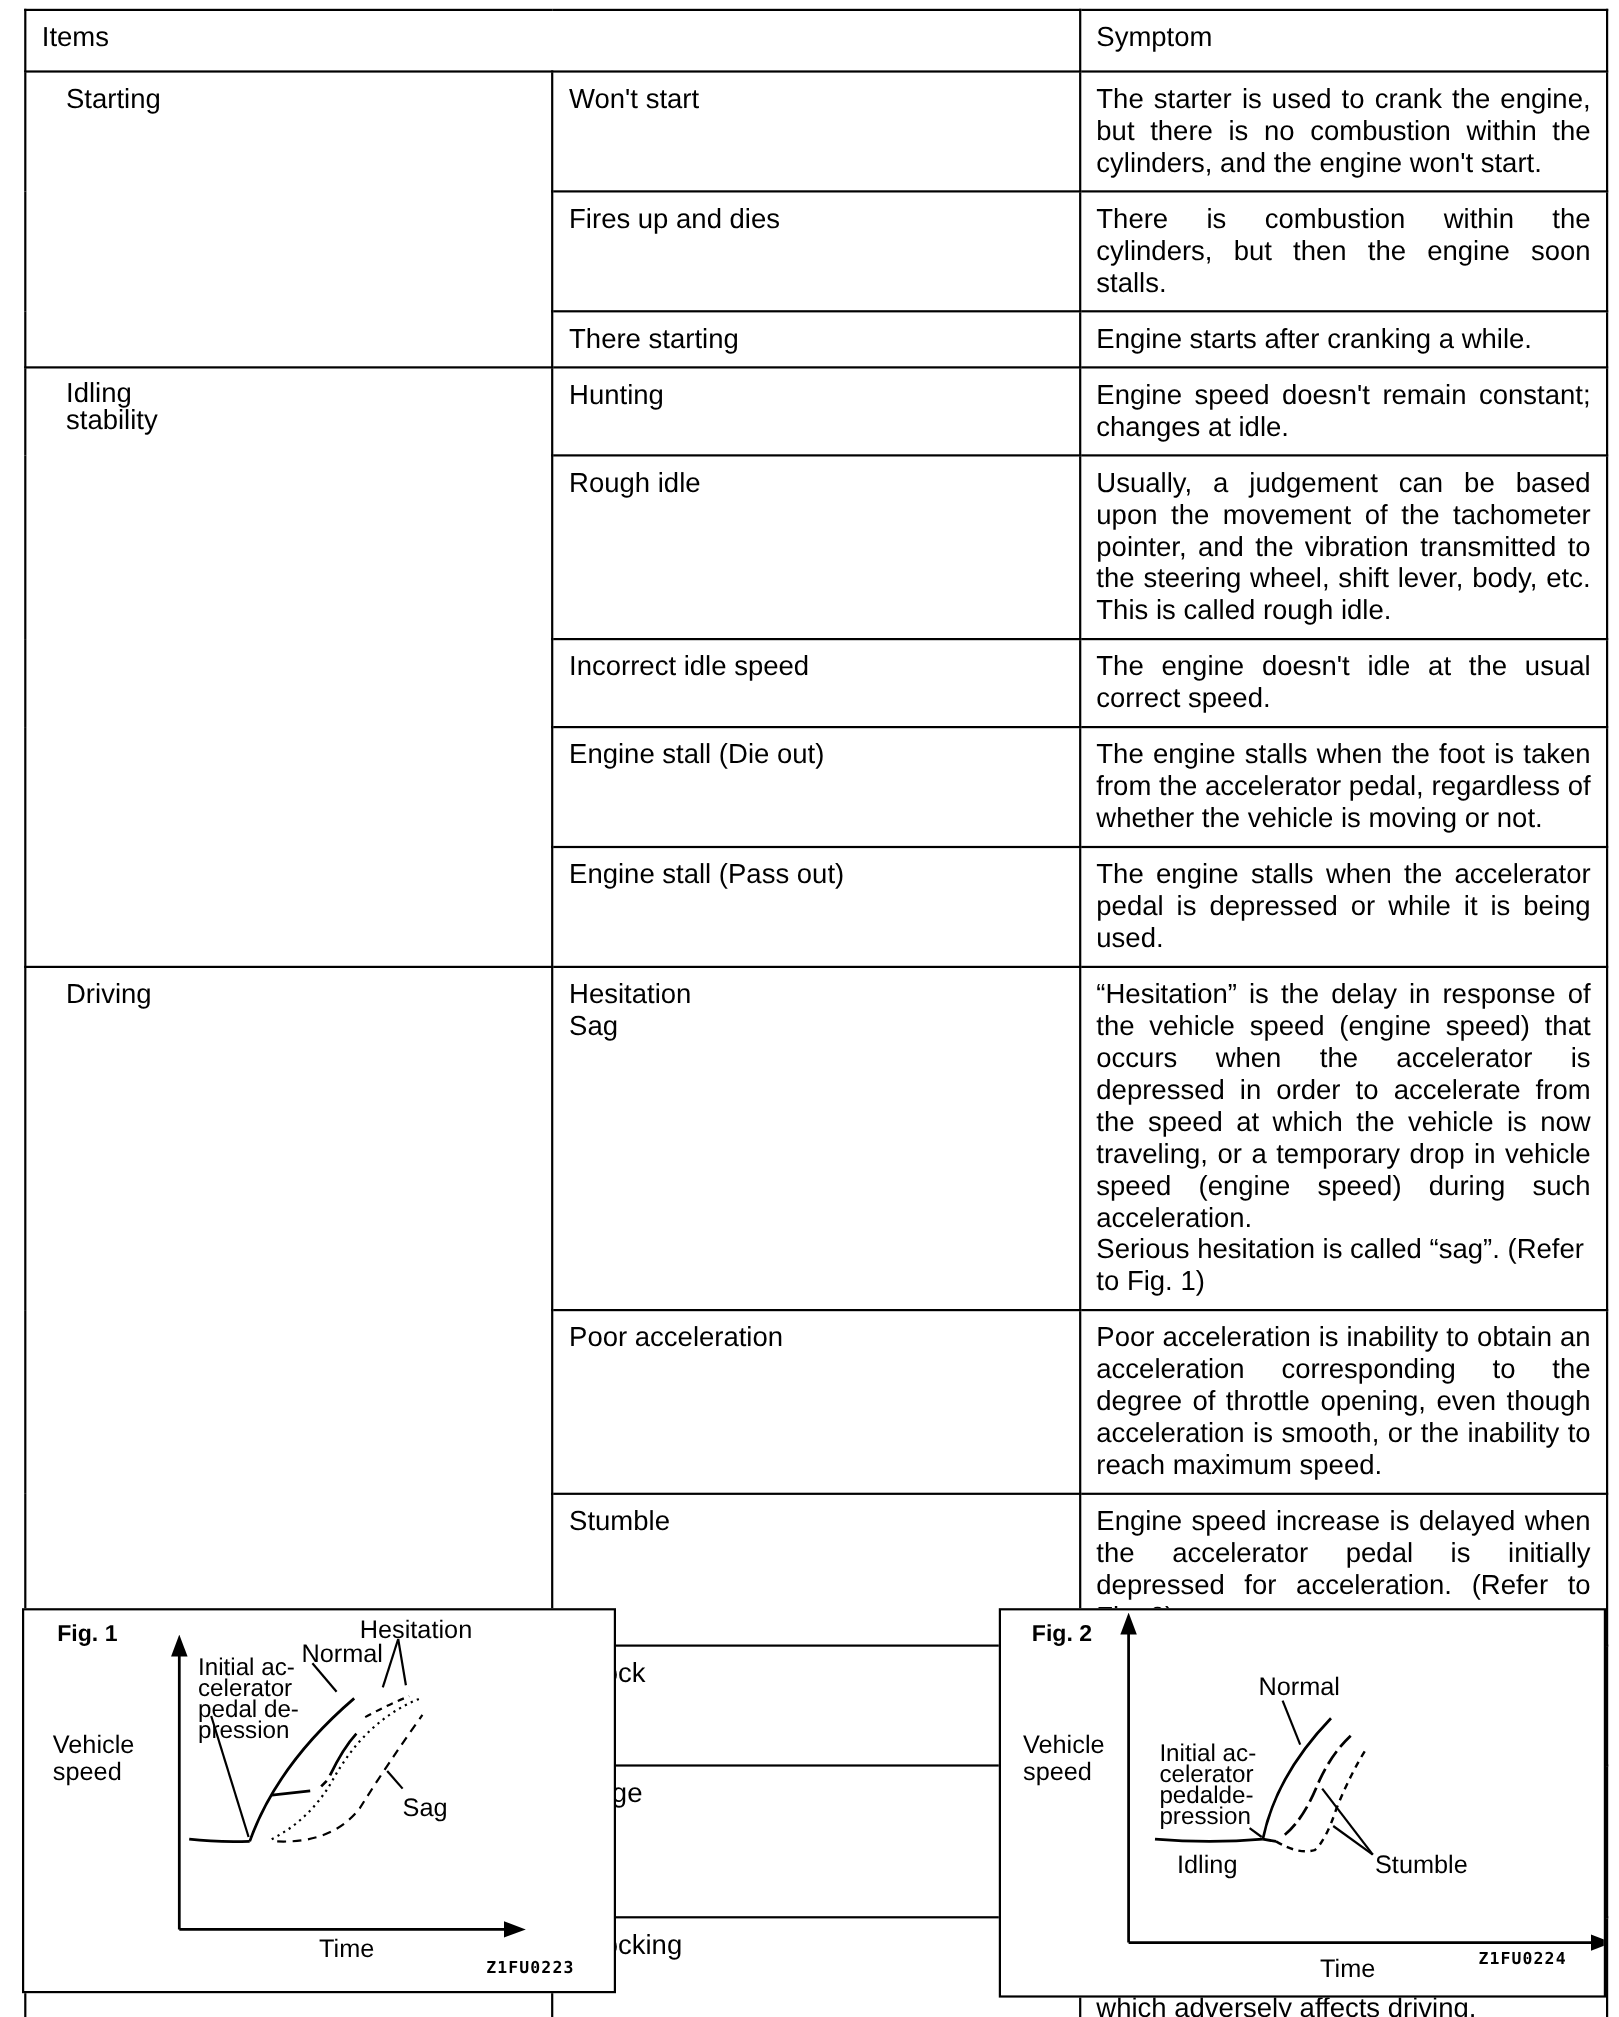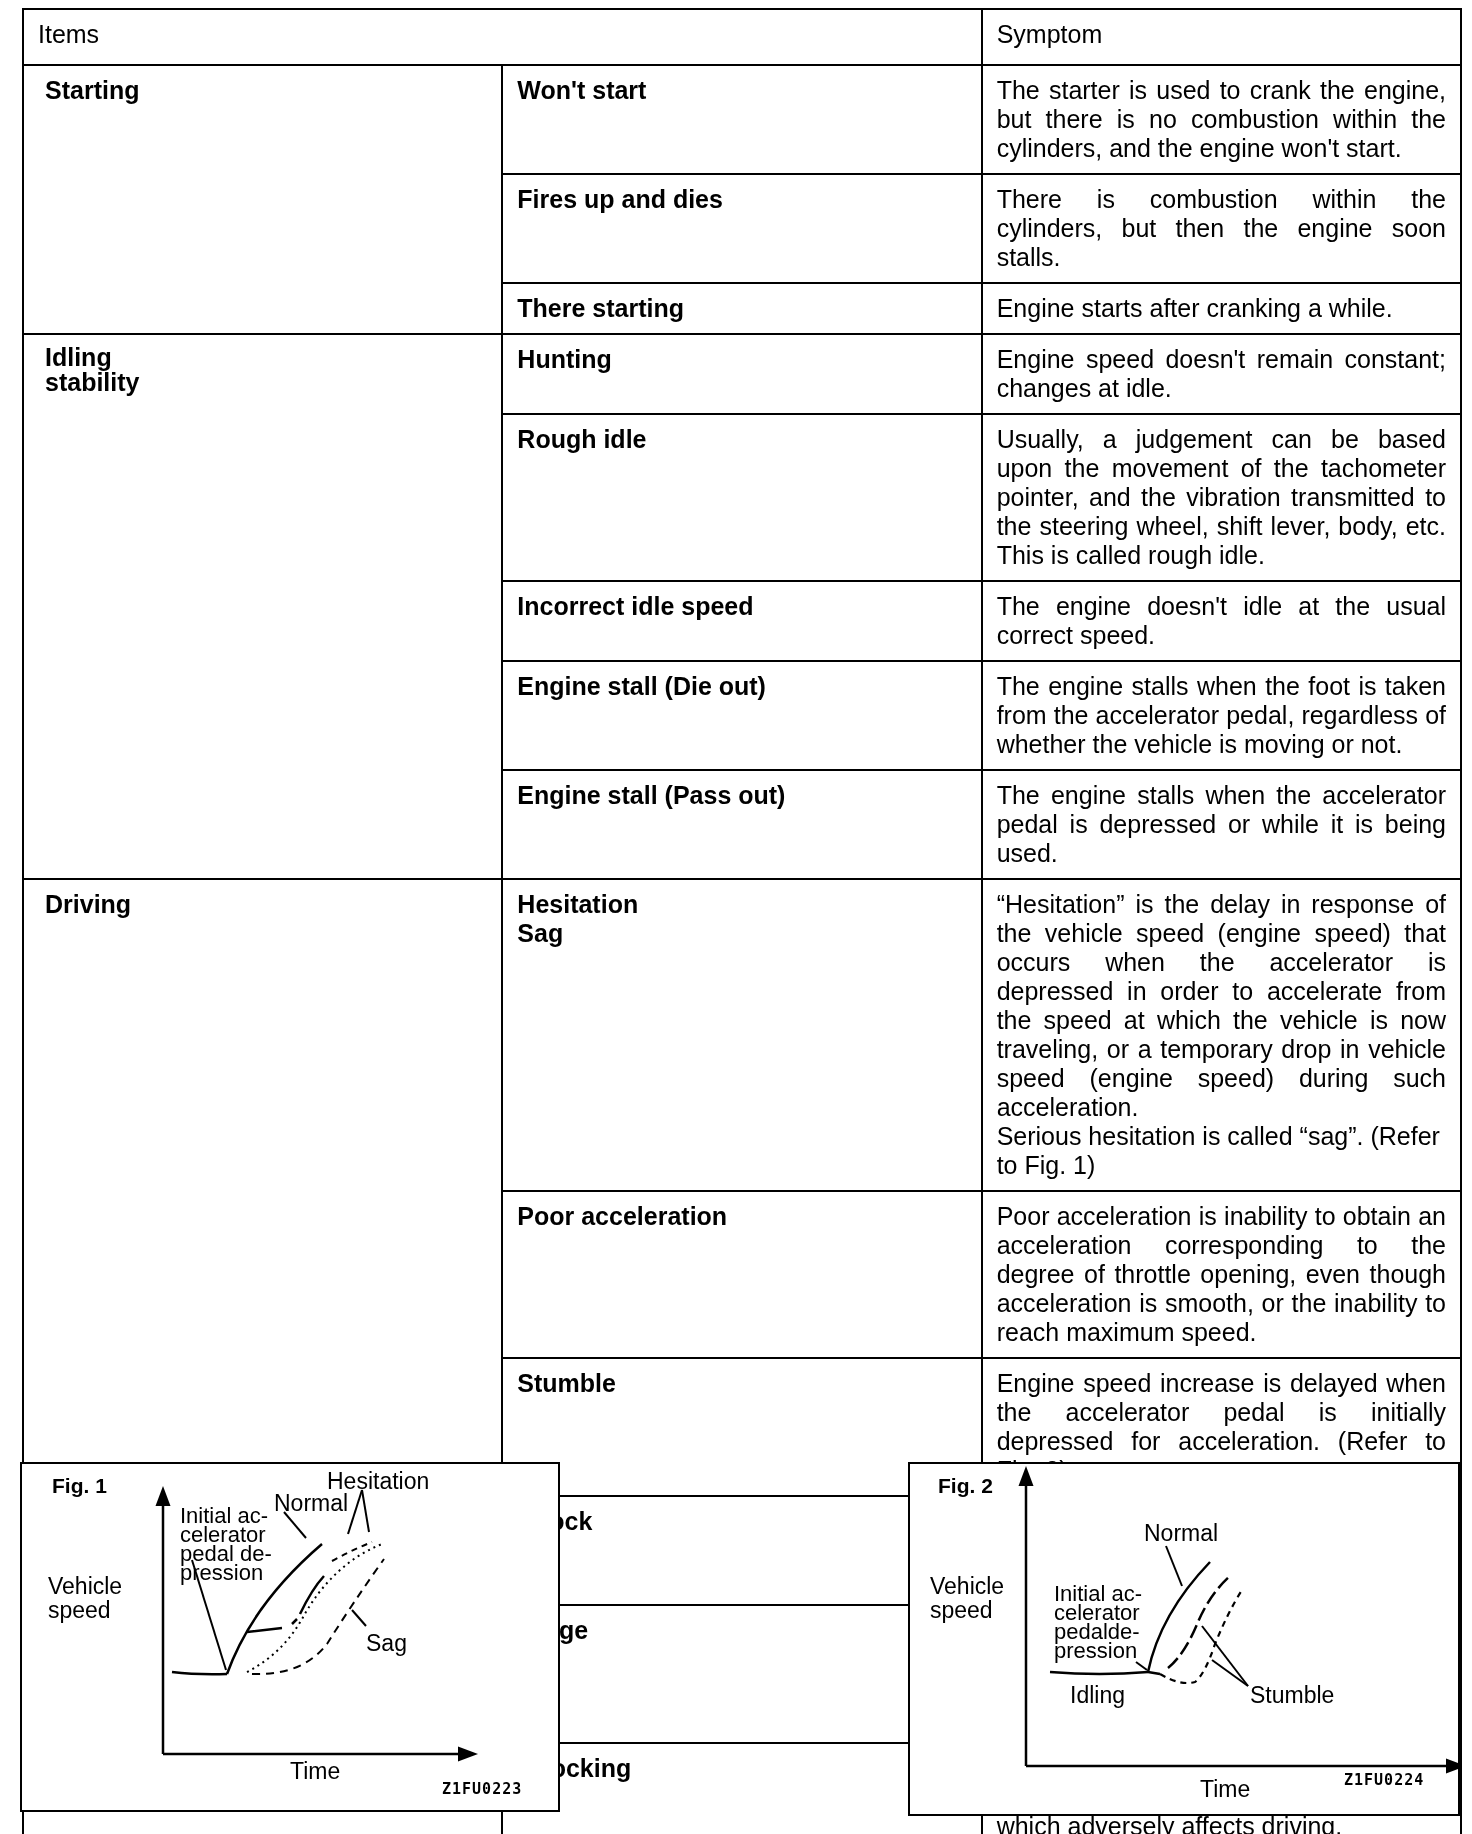--- a/index.html
+++ b/index.html
@@ -1,22 +1,22 @@
 <!DOCTYPE html>
 <html><head>
 <meta charset="utf-8">
 <style>
   html, body { margin: 0; padding: 0; background: #ffffff; }
   body { width: 1472px; height: 1834px; position: relative; overflow: hidden;
          font-family: "Liberation Sans", sans-serif; color: #000; }
   table.sym { position: absolute; left: 22px; top: 8px; width: 1440px;
               border-collapse: collapse; table-layout: fixed; font-size: 25px; line-height: 29px; }
   table.sym td { border: 2px solid #000; vertical-align: top; padding: 10px 14px 10px 14px; }
-  table.sym td.cat { width: 164px; padding-left: 21px; font-weight: bold; }
-  table.sym td.item { width: 366px; font-weight: bold; }
+  table.sym td.cat { width: 164px; padding-left: 36px; }
+  table.sym td.item { width: 366px; }
   table.sym td.desc { text-align: justify; border-radius: 13px; }
   table.sym tr.hdr td { height: 34px; }
   .fig { position: absolute; border: 2px solid #000; background: #fff; }
   .fig svg { position: absolute; left: 0; top: 0; }
   .fig .t { position: absolute; white-space: nowrap; }
   .figlabel { font-weight: bold; font-size: 21px; }
   .ylab { font-size: 23px; line-height: 24px; }
   .small { font-size: 22px; line-height: 19px; }
   .lab { font-size: 23px; }
   .code { font-family: "DejaVu Sans Mono", monospace; font-weight: bold; font-size: 15px; letter-spacing: 1px; }

